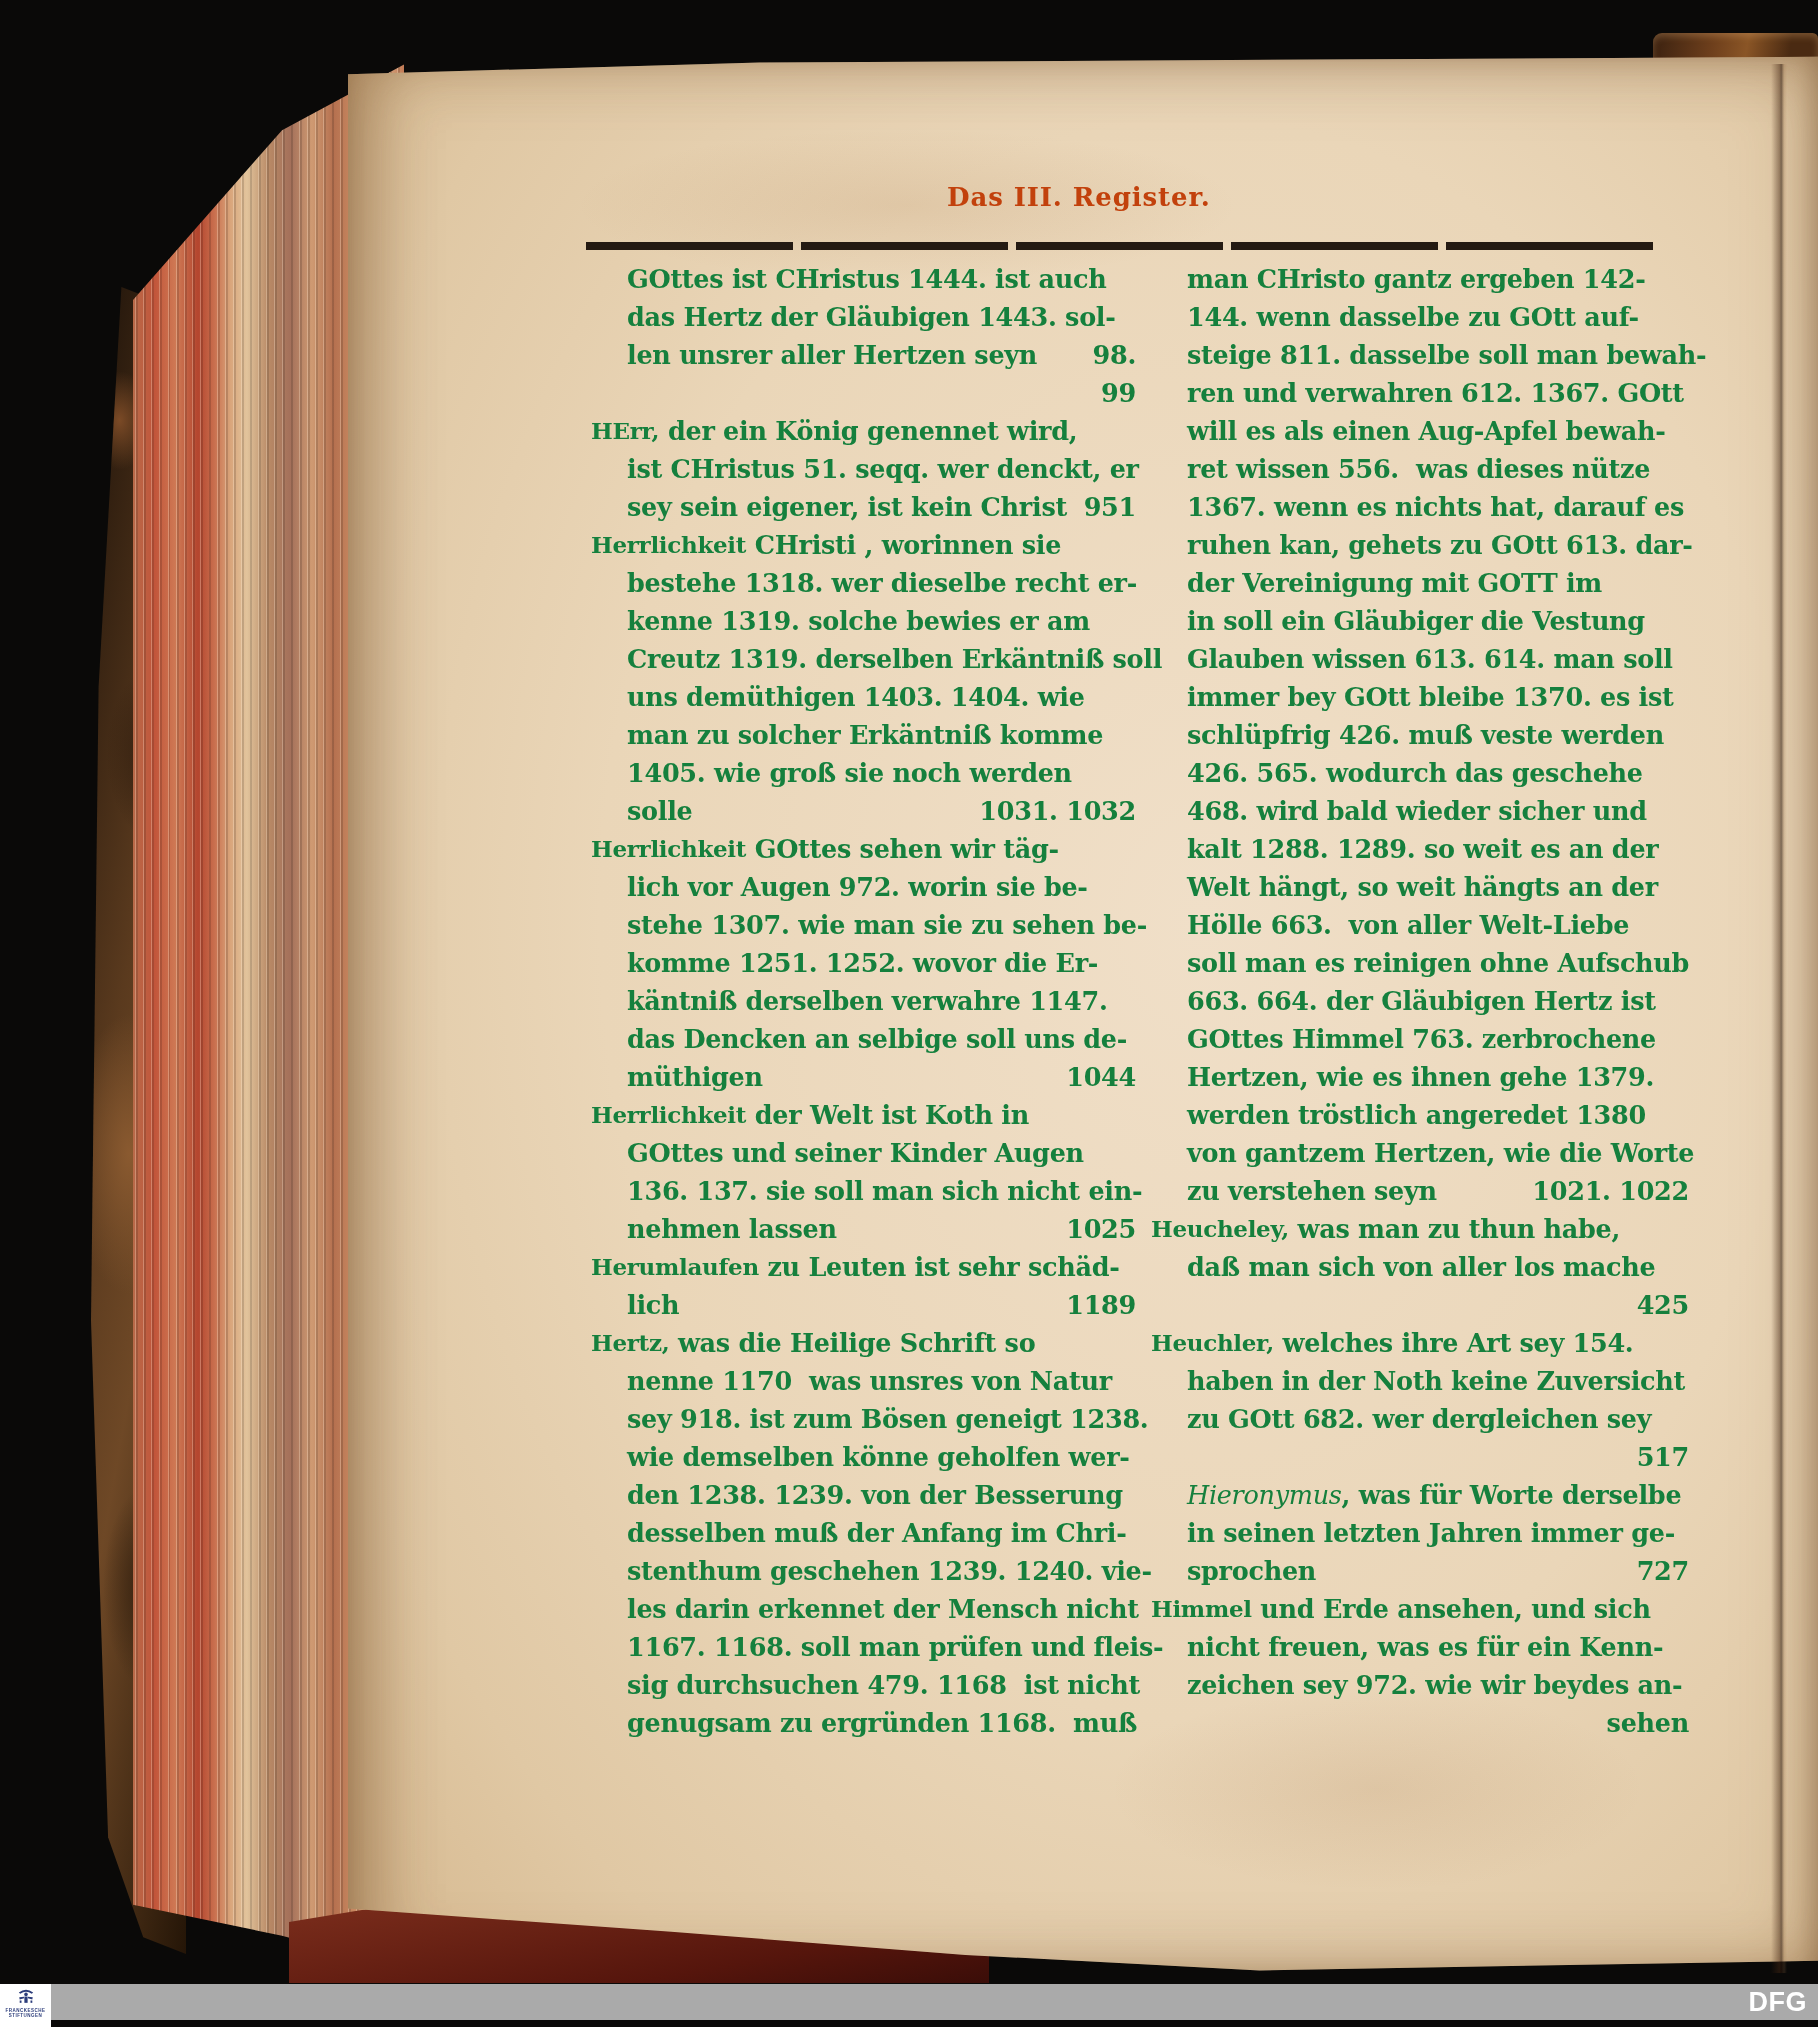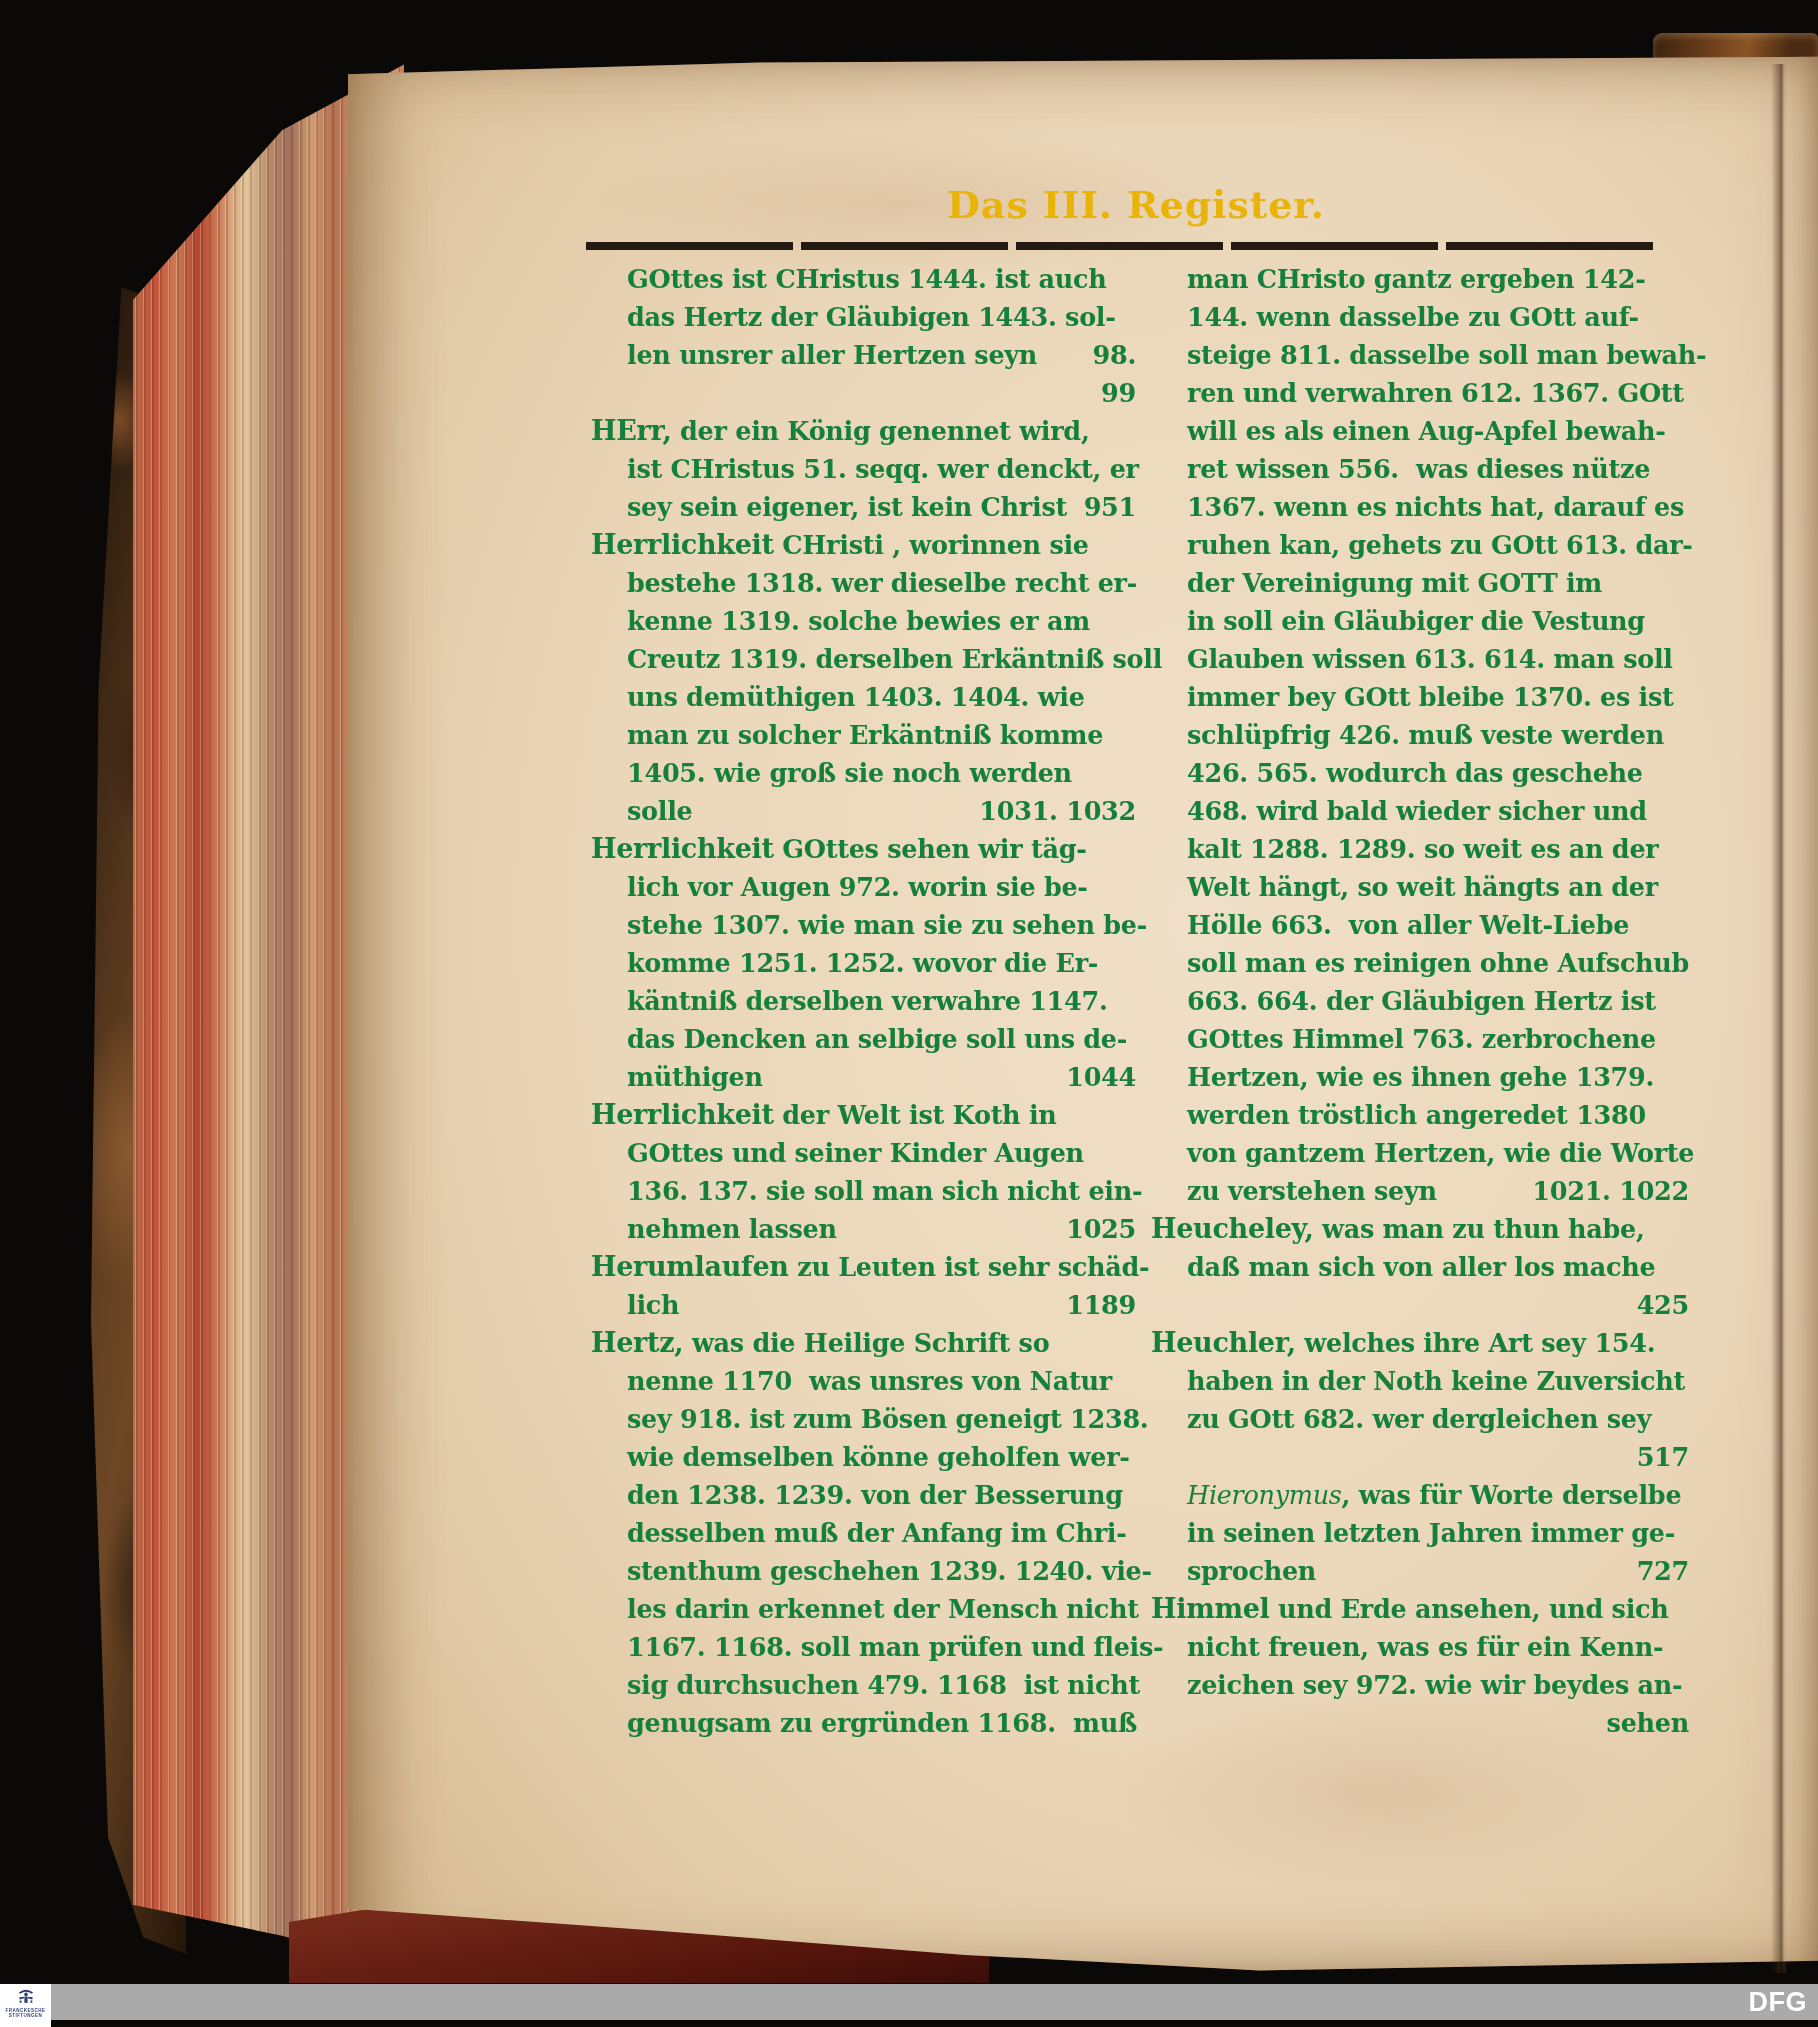--- a/index.html
+++ b/index.html
@@ -54,37 +54,37 @@
       inset -5.5px 0 23px rgba(90,55,25,.30);
     clip-path:polygon(0 1.2%,28% .6%,100% .3%,100% 98.9%,62% 99.4%,42% 98.6%,22% 97.4%,0 96.2%);
   }
   .gutter{
     position:absolute;left:1771px;top:64px;width:16.4px;height:1909px;z-index:4;
     background:linear-gradient(90deg,rgba(0,0,0,0),rgba(70,40,20,.45) 52%,rgba(40,20,10,.55) 64%,rgba(150,110,70,.22) 82%,rgba(0,0,0,0));
   }
   
   .header{
     position:absolute;left:947px;top:182px;z-index:5;
-    font-size:38px;font-weight:700;color:#eab308;letter-spacing:0.9px;white-space:nowrap;
+    font-size:26px;font-weight:700;color:#c2410c;letter-spacing:0.9px;white-space:nowrap;
   }
   .rule{
     position:absolute;left:586px;top:242px;width:1073px;height:8.2px;z-index:5;
     background:repeating-linear-gradient(90deg,#241a12 0 207px,rgba(36,26,18,0) 207px 215px);
   }
   .col{
     position:absolute;top:260px;z-index:5;color:#15803d;
     font-size:25.5px;font-weight:700;letter-spacing:-0.3px;line-height:38px;
   }
   .col-left{left:591px;width:545px;}
   .col-right{left:1151px;width:538px;}
   .entry .line{display:flex;padding-left:36px;white-space:pre;}
   .entry:not(.cont) .line:first-child{padding-left:0;}
   .line .t{white-space:pre;}
   .line .num{margin-left:auto;padding-left:7.3px;}
-  .hw{font-size:27px;}
+  .hw{font-size:23px;}
   .lat{font-style:italic;font-weight:400;margin-left:36px;}
   
   .footer{position:absolute;left:0;top:1984px;width:1818px;height:36px;background:#aaaaaa;z-index:10;}
   .fs-box{
     position:absolute;left:0;top:0;width:51px;height:44px;background:#ffffff;
     display:flex;flex-direction:column;align-items:center;padding-top:2.7px;box-sizing:border-box;
   }
   .fs-line{
     font-family:"Liberation Sans",sans-serif;font-size:4.5px;line-height:5.5px;
     letter-spacing:0.5px;color:#2c3d7b;font-weight:700;white-space:nowrap;

